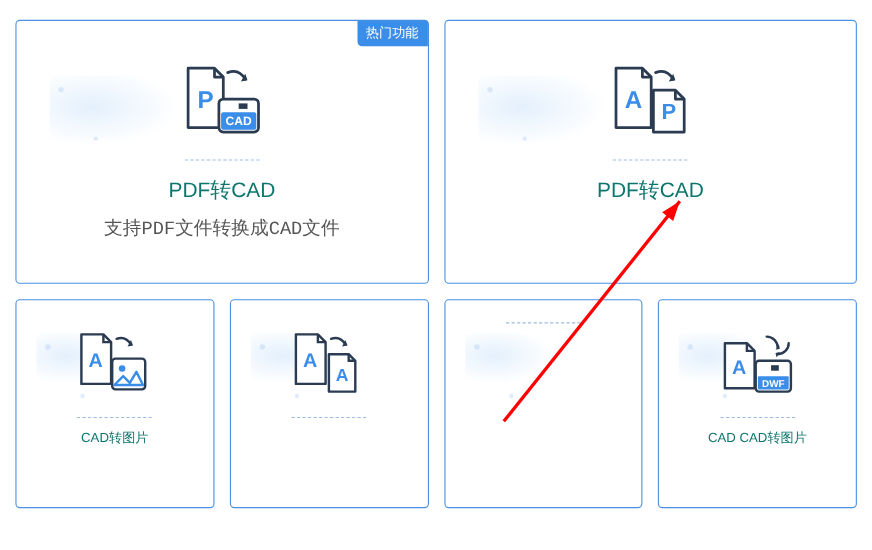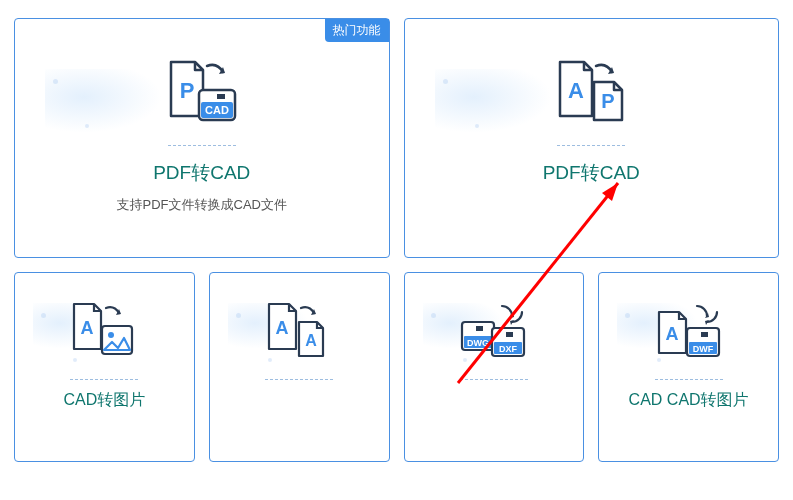--- a/index.html
+++ b/index.html
@@ -64,24 +64,25 @@
     width: 68px;
     border-top: 1px dashed #9dbde0;
     margin-bottom: 14px;
   }
   .card-small .dashed-divider { margin-bottom: 10px; }
   .title {
     font-size: 19px;
     color: #0f766e;
     margin-bottom: 10px;
   }
-  .card-small .title { font-size: 16px; margin-bottom: 6px; }
+  .card-small .title { font-size: 12px; margin-bottom: 6px; }
   .desc {
-    font-size: 13px;
+    font-size: 17px;
     color: #555;
+    font-family: Liberation Mono, monospace;
   }
   .bg-swoosh {
     position: absolute;
     top: 50px;
     left: 30px;
     width: 130px;
     height: 70px;
     background: radial-gradient(ellipse at 30% 40%, rgba(200,225,250,0.5) 0%, rgba(200,225,250,0) 60%);
     pointer-events: none;
     z-index: 0;
@@ -202,43 +203,20 @@
           <path d="M58 24 v6 h6" fill="none" stroke="#2a3b52" stroke-width="2.2"></path>
           <text x="52" y="48" font-size="16" font-weight="700" fill="#3a8de8" text-anchor="middle">A</text>
         </g>
       </svg>
     </div>
     <div class="dashed-divider"></div>
   </div>
 
   <div class="card card-small">
     <div class="bg-swoosh"></div>
-    <div class="icon-wrap">
-      <svg class="icon" width="80" height="70" viewBox="0 0 80 70">
-
-        <path d="M48 8 a10 10 0 0 1 10 10" fill="none" stroke="#2a3b52" stroke-width="2.2" stroke-linecap="round"></path>
-        <path d="M56 20 l4 -1 l-1 -4 z" fill="#2a3b52"></path>
-        <path d="M68 14 a10 10 0 0 1 -10 10" fill="none" stroke="#2a3b52" stroke-width="2.2" stroke-linecap="round"></path>
-        <path d="M60 22 l-4 1 l1 4 z" fill="#2a3b52"></path>
-
-        <g>
-          <rect x="8" y="24" width="32" height="28" rx="3" fill="#fff" stroke="#2a3b52" stroke-width="2.2"></rect>
-          <rect x="10" y="38" width="28" height="12" rx="1" fill="#3a8de8"></rect>
-          <text x="24" y="48" font-size="9" font-weight="700" fill="#fff" text-anchor="middle">DWG</text>
-          <rect x="22" y="28" width="7" height="5" fill="#2a3b52"></rect>
-        </g>
-
-        <g>
-          <rect x="38" y="30" width="32" height="28" rx="3" fill="#fff" stroke="#2a3b52" stroke-width="2.2"></rect>
-          <rect x="40" y="44" width="28" height="12" rx="1" fill="#3a8de8"></rect>
-          <text x="54" y="54" font-size="9" font-weight="700" fill="#fff" text-anchor="middle">DXF</text>
-          <rect x="52" y="34" width="7" height="5" fill="#2a3b52"></rect>
-        </g>
-      </svg>
-    </div>
     <div class="dashed-divider"></div>
   </div>
 
   <div class="card card-small">
     <div class="bg-swoosh"></div>
     <div class="icon-wrap">
       <svg class="icon" width="80" height="70" viewBox="0 0 80 70">
         <path d="M48 8 a10 10 0 0 1 10 10" fill="none" stroke="#2a3b52" stroke-width="2.2" stroke-linecap="round"></path>
         <path d="M56 20 l4 -1 l-1 -4 z" fill="#2a3b52"></path>
         <path d="M68 14 a10 10 0 0 1 -10 10" fill="none" stroke="#2a3b52" stroke-width="2.2" stroke-linecap="round"></path>

